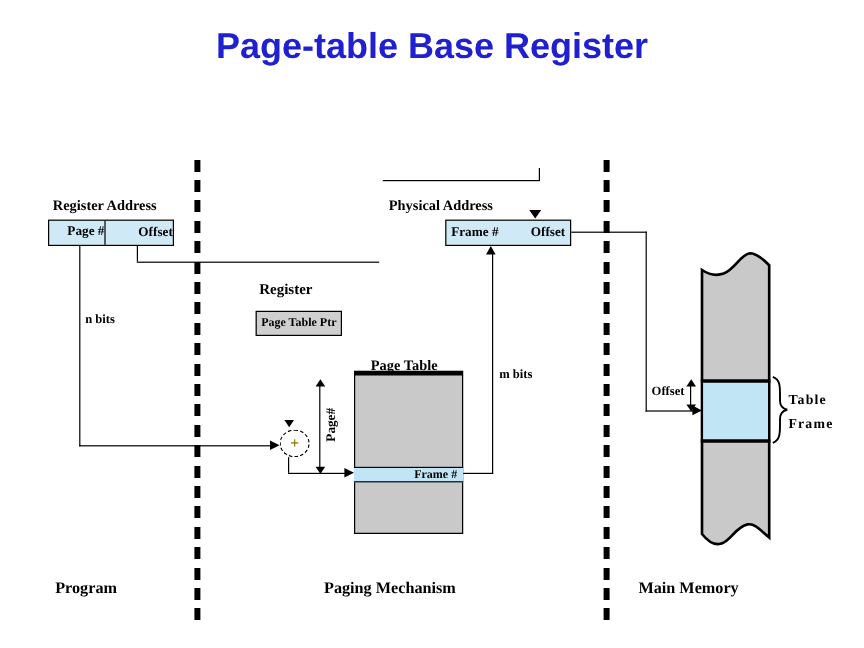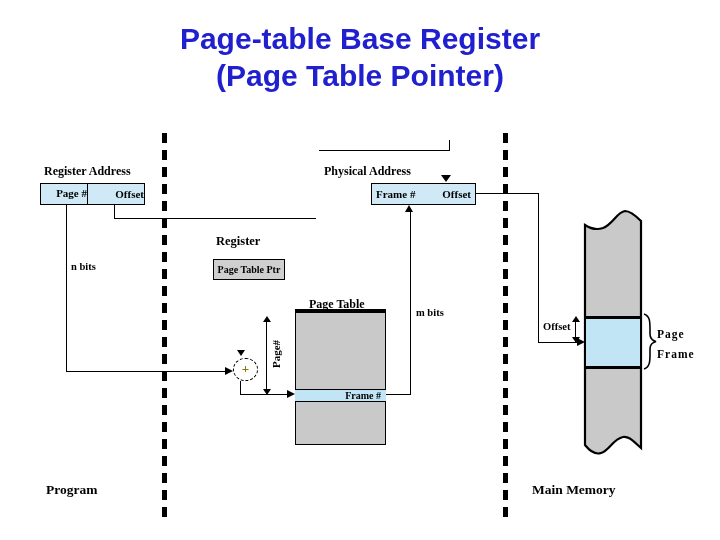--- a/index.html
+++ b/index.html
@@ -36,21 +36,20 @@
          border-radius:50%;box-sizing:border-box;text-align:center;line-height:20px;
          font-size:13px;color:#8a7400;font-weight:bold;}
 </style>
 </head>
 <body>
 
 <div id="slide">
 
   <div class="title">
     <div>Page-table Base Register</div>
-    <div>(Page Table Pointer)</div>
   </div>
 
   <div class="dashed-v" style="left:162px;top:133px;height:384px;"></div>
   <div class="dashed-v" style="left:503px;top:133px;height:384px;"></div>
 
   <div class="lbl" style="left:44px;top:164px;font-size:12px;">Register Address</div>
   <div class="box blue" style="left:40px;top:183px;width:105px;height:22px;">
     <div class="cell" style="flex:0 0 46px;border-right:1.4px solid #000;height:100%;line-height:19px;">Page #</div>
     <div class="cell" style="line-height:19px;">Offset</div>
   </div>
@@ -117,20 +116,21 @@
 
   <div class="lbl" style="left:543px;top:321px;font-size:10.5px;">Offset</div>
   <div class="vline" style="left:575px;top:320px;height:22px;"></div>
   <div class="arr arr-u-s" style="left:572px;top:316px;"></div>
   <div class="arr arr-d-s" style="left:572px;top:337px;"></div>
 
   <svg style="position:absolute;left:643px;top:313px;" width="16" height="58" viewBox="0 0 16 58">
     <path d="M1,1 C7,3 7,9 7,16 L7,21 C7,25 9,27.5 13,28.5 C9,29.5 7,32 7,36 L7,41 C7,48 7,54 1,56" fill="none" stroke="#000" stroke-width="1.6"></path>
   </svg>
   <div class="lbl" style="left:657px;top:324px;font-size:11.5px;line-height:20px;letter-spacing:1px;">
-    <div>Page</div>
+    <div>Table</div>
     <div>Frame</div>
   </div>
 
   <div class="footer-lbl" style="left:46px;">Program</div>
+  <div class="footer-lbl" style="left:270px;">Paging Mechanism</div>
   <div class="footer-lbl" style="left:532px;">Main Memory</div>
 
 </div>
 
 </body></html>

